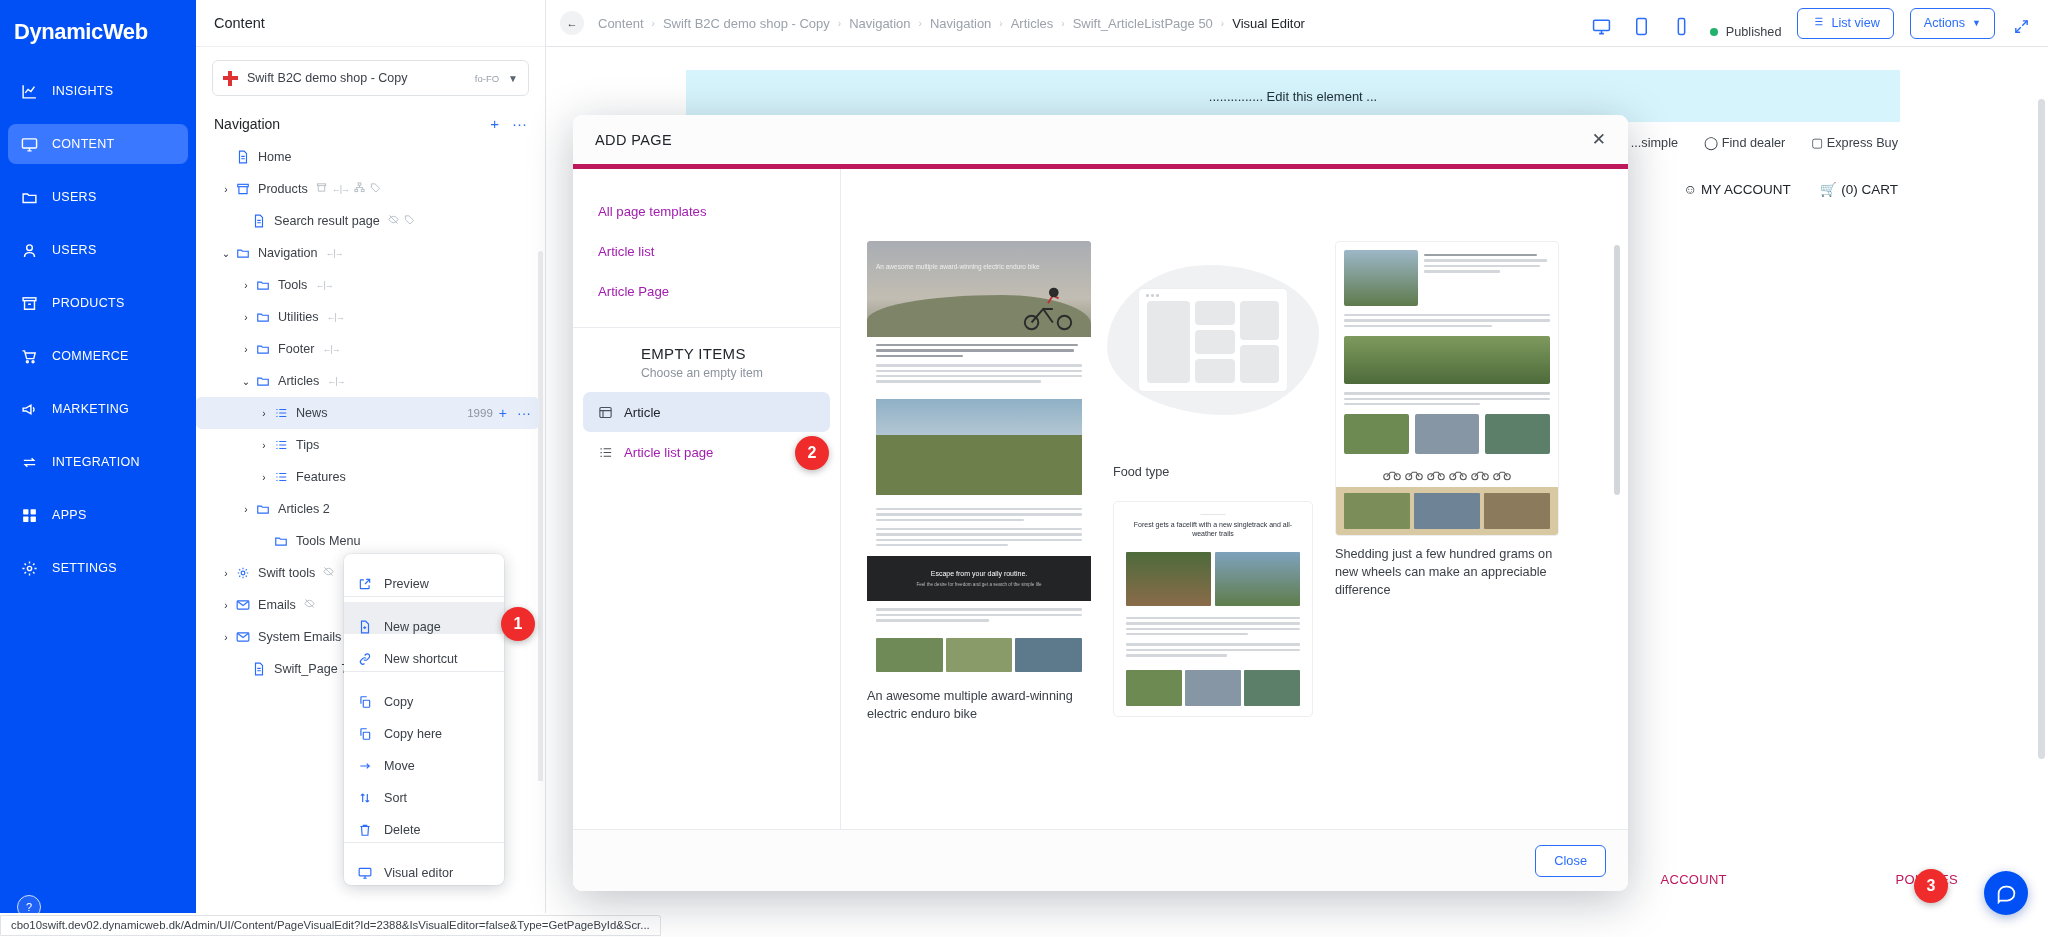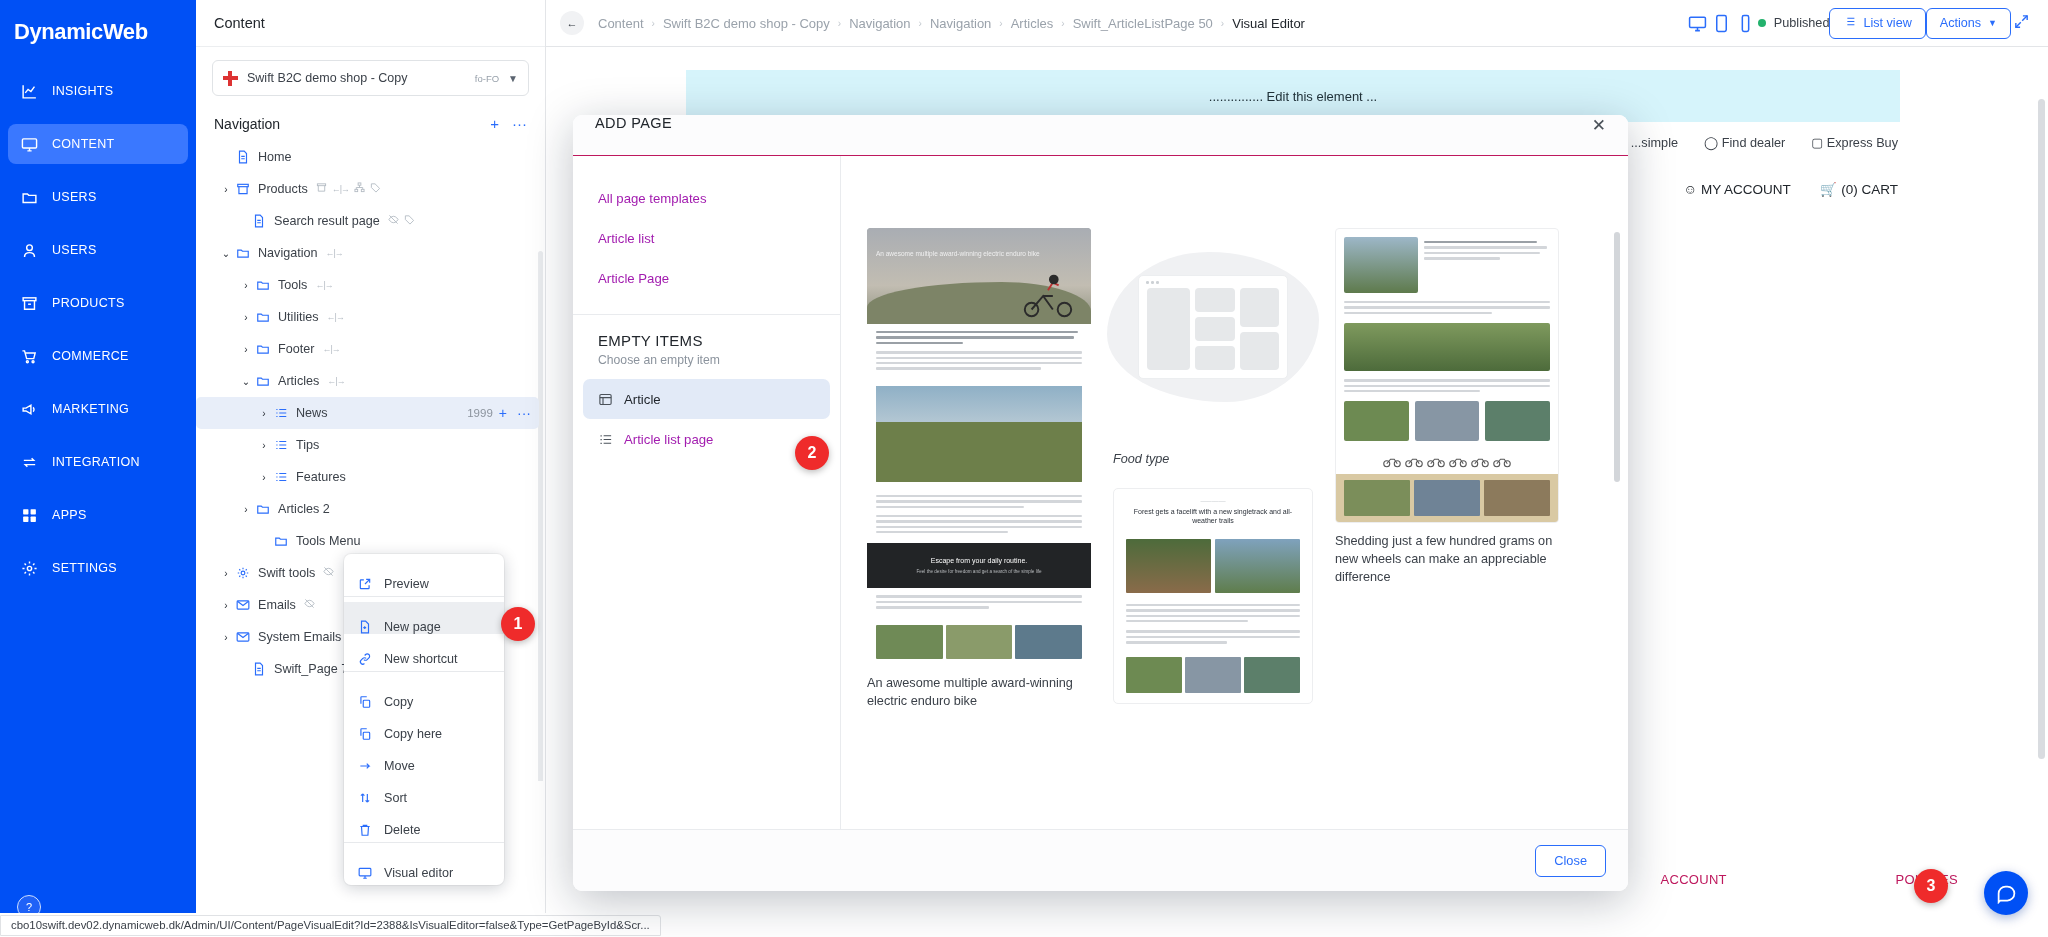--- a/index.html
+++ b/index.html
@@ -115,21 +115,21 @@
   }
   .backbtn {
     width: 24px; height: 24px; border-radius: 50%; background: #f1f2f4;
     display: flex; align-items: center; justify-content: center;
     color: #2b3139; font-size: 11px; flex: 0 0 auto; cursor: pointer;
   }
   .crumbs { display: flex; align-items: center; gap: 8px; margin-left: 14px; font-size: 13px; }
   .crumbs .c { color: #9aa2ab; white-space: nowrap; cursor: pointer; }
   .crumbs .c.cur { color: #21262c; }
   .crumbs .sep { color: #c3c9cf; font-size: 10px; }
-  .topright { margin-left: auto; display: flex; align-items: center; gap: 0; }
+  .topright { margin-left: auto; display: flex; align-items: flex-end; gap: 16px; }
   .devbtn { width: 24px; height: 24px; display:flex; align-items:center; justify-content:center; color:#2a6dfb; cursor:pointer; }
   .pubstat { display: flex; align-items: center; gap: 8px; font-size: 12.7px; color: #3b4149; }
   .pubdot { width: 8px; height: 8px; border-radius: 50%; background: #23b26d; }
   .btn {
     display: flex; align-items: center; gap: 7px;
     height: 31px; padding: 0 13px; border-radius: 6px;
     border: 1px solid #2a6dfb; color: #2a6dfb; background: #fff;
     font-size: 12.6px; cursor: pointer; white-space: nowrap;
   }
   .expandbtn { color: #2a6dfb; font-size: 16px; cursor: pointer; padding-left: 2px; }
@@ -164,38 +164,38 @@
     position: absolute; right: 3px; top: 52px; width: 7px; height: 660px;
     background: #d9dce0; border-radius: 4px;
   }
   .modal {
     position: absolute; left: 573px; top: 115px; width: 1055px; height: 776px;
     background: #fff; border-radius: 9px;
     box-shadow: 0 10px 46px rgba(12,22,44,.26);
     z-index: 35; display: flex; flex-direction: column; overflow: hidden;
   }
   .mhdr {
-    height: 41px; display: flex; 
-    padding: 0 22px; border-bottom: 1px solid #be185d;
+    height: 54px; display: flex; align-items: center;
+    padding: 0 22px; border-bottom: 5px solid #be185d;
     background: #fcfcfd;
   }
   .mhdr .ttl { font-size: 14.5px; color: #21262c; letter-spacing: .4px; }
   .mhdr .x { margin-left: auto; font-size: 17px; color: #4a5159; cursor: pointer; }
   .mbody { flex: 1; display: flex; min-height: 0; }
 
   .mleft { width: 268px; border-right: 1px solid #e9ebee; padding-top: 22px; position: relative; }
   .mlitem {
     display: flex; align-items: center; gap: 11px;
     height: 40px; margin: 0 10px; padding: 0 15px; border-radius: 7px;
     font-size: 13.2px; color: #a21caf; cursor: pointer; position: relative;
   }
   .mlitem.sel { background: #e2eaf7; color: #21262c; }
   .mlitem .mi { color: #4a5159; display:flex; align-items:center; }
   .mlsep { height: 1px; background: #e9ebee; margin: 16px 0 0 0; }
-  .mlhead { padding: 17px 25px 0 25px; }
+  .mlhead { padding: 17px 25px 0 25px; margin-left: 43px; }
   .mlhead .h { font-size: 15px; color: #21262c; letter-spacing: .3px; }
   .mlhead .s { font-size: 12.2px; color: #8b939d; margin-top: 4px; }
 
   .mright { flex: 1; padding: 22px 26px 0 26px; position: relative; min-width: 0; }
   .msearch {
     height: 38px; width: 352px; background: #f1f2f4; border-radius: 7px;
     display: flex; align-items: center; padding: 0 14px;
     font-size: 13px; color: #8b939d; cursor: text;
   }
   .msearch .sic { margin-left: auto; color: #3b4149; }
@@ -970,21 +970,21 @@
                       <div></div>
                       <div></div>
                     </div>
                   <div class="col3">
                       <div></div>
                       <div></div>
                     </div>
                 </div>
               </div>
             </div>
-            <div class="cap" style="margin-top:24px;font-style:italic;">Food type</div>
+            <div class="cap" style="margin-top:24px;">Food type</div>
             <div class="cardbox" style="margin-top:20px;">
               <div class="cb-head">
                 <div class="k">———————</div>
                 <div class="h">Forest gets a facelift with a new singletrack and all-weather trails</div>
               </div>
               <div class="cb-imgs">
                 <div style="background:linear-gradient(#4d6b3b,#8a6b4a)"></div>
                 <div style="background:linear-gradient(#7fa2bd,#5f7d4c)"></div>
               </div>
               <div class="cb-body">

